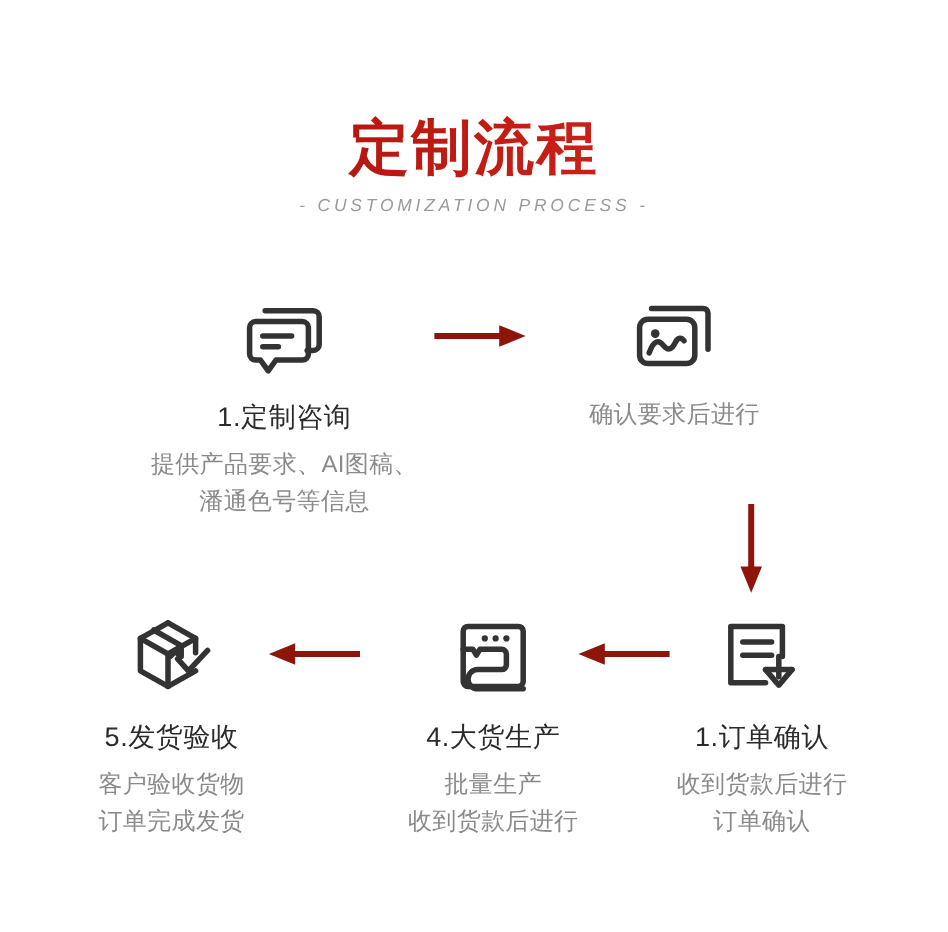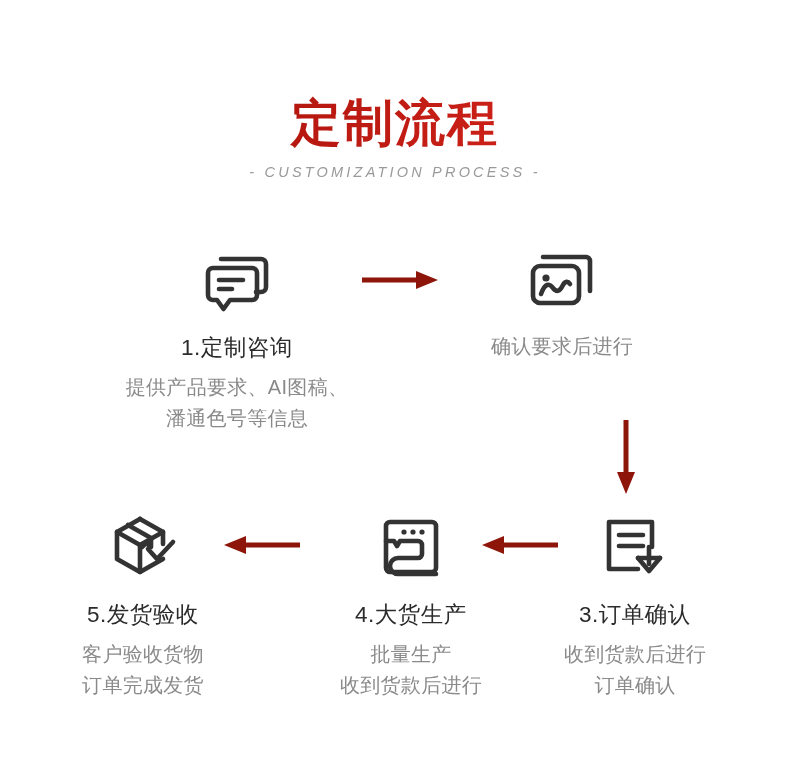--- a/index.html
+++ b/index.html
@@ -150,21 +150,21 @@
         <svg class="icon-svg" width="76" height="76" viewBox="0 0 76 76" fill="none" stroke="#333333" stroke-width="4.6" stroke-linecap="round" stroke-linejoin="round">
           <path d="M55 38 V13 H12 V60 H41"></path>
           <path d="M22 26 H46"></path>
           <path d="M22 37 H46"></path>
           <path d="M52 38 V55"></path>
           <path d="M41 49 L52 62 L63 49"></path>
           <path d="M41 49 H63" stroke-width="4.6"></path>
         </svg>
       </span>
     </div>
-    <div class="step-title">3.订单确认</div>
+    <div class="step-title">1.订单确认</div>
     <div class="step-desc">
       <div>收到货款后进行</div>
       <div>订单确认</div>
     </div>
   </div>
 
   <div class="step" id="step-4">
     <div class="step-icon">
       <span>
         <svg class="icon-svg" width="76" height="76" viewBox="0 0 76 76" fill="none" stroke="#333333" stroke-width="4.6" stroke-linecap="round" stroke-linejoin="round">

